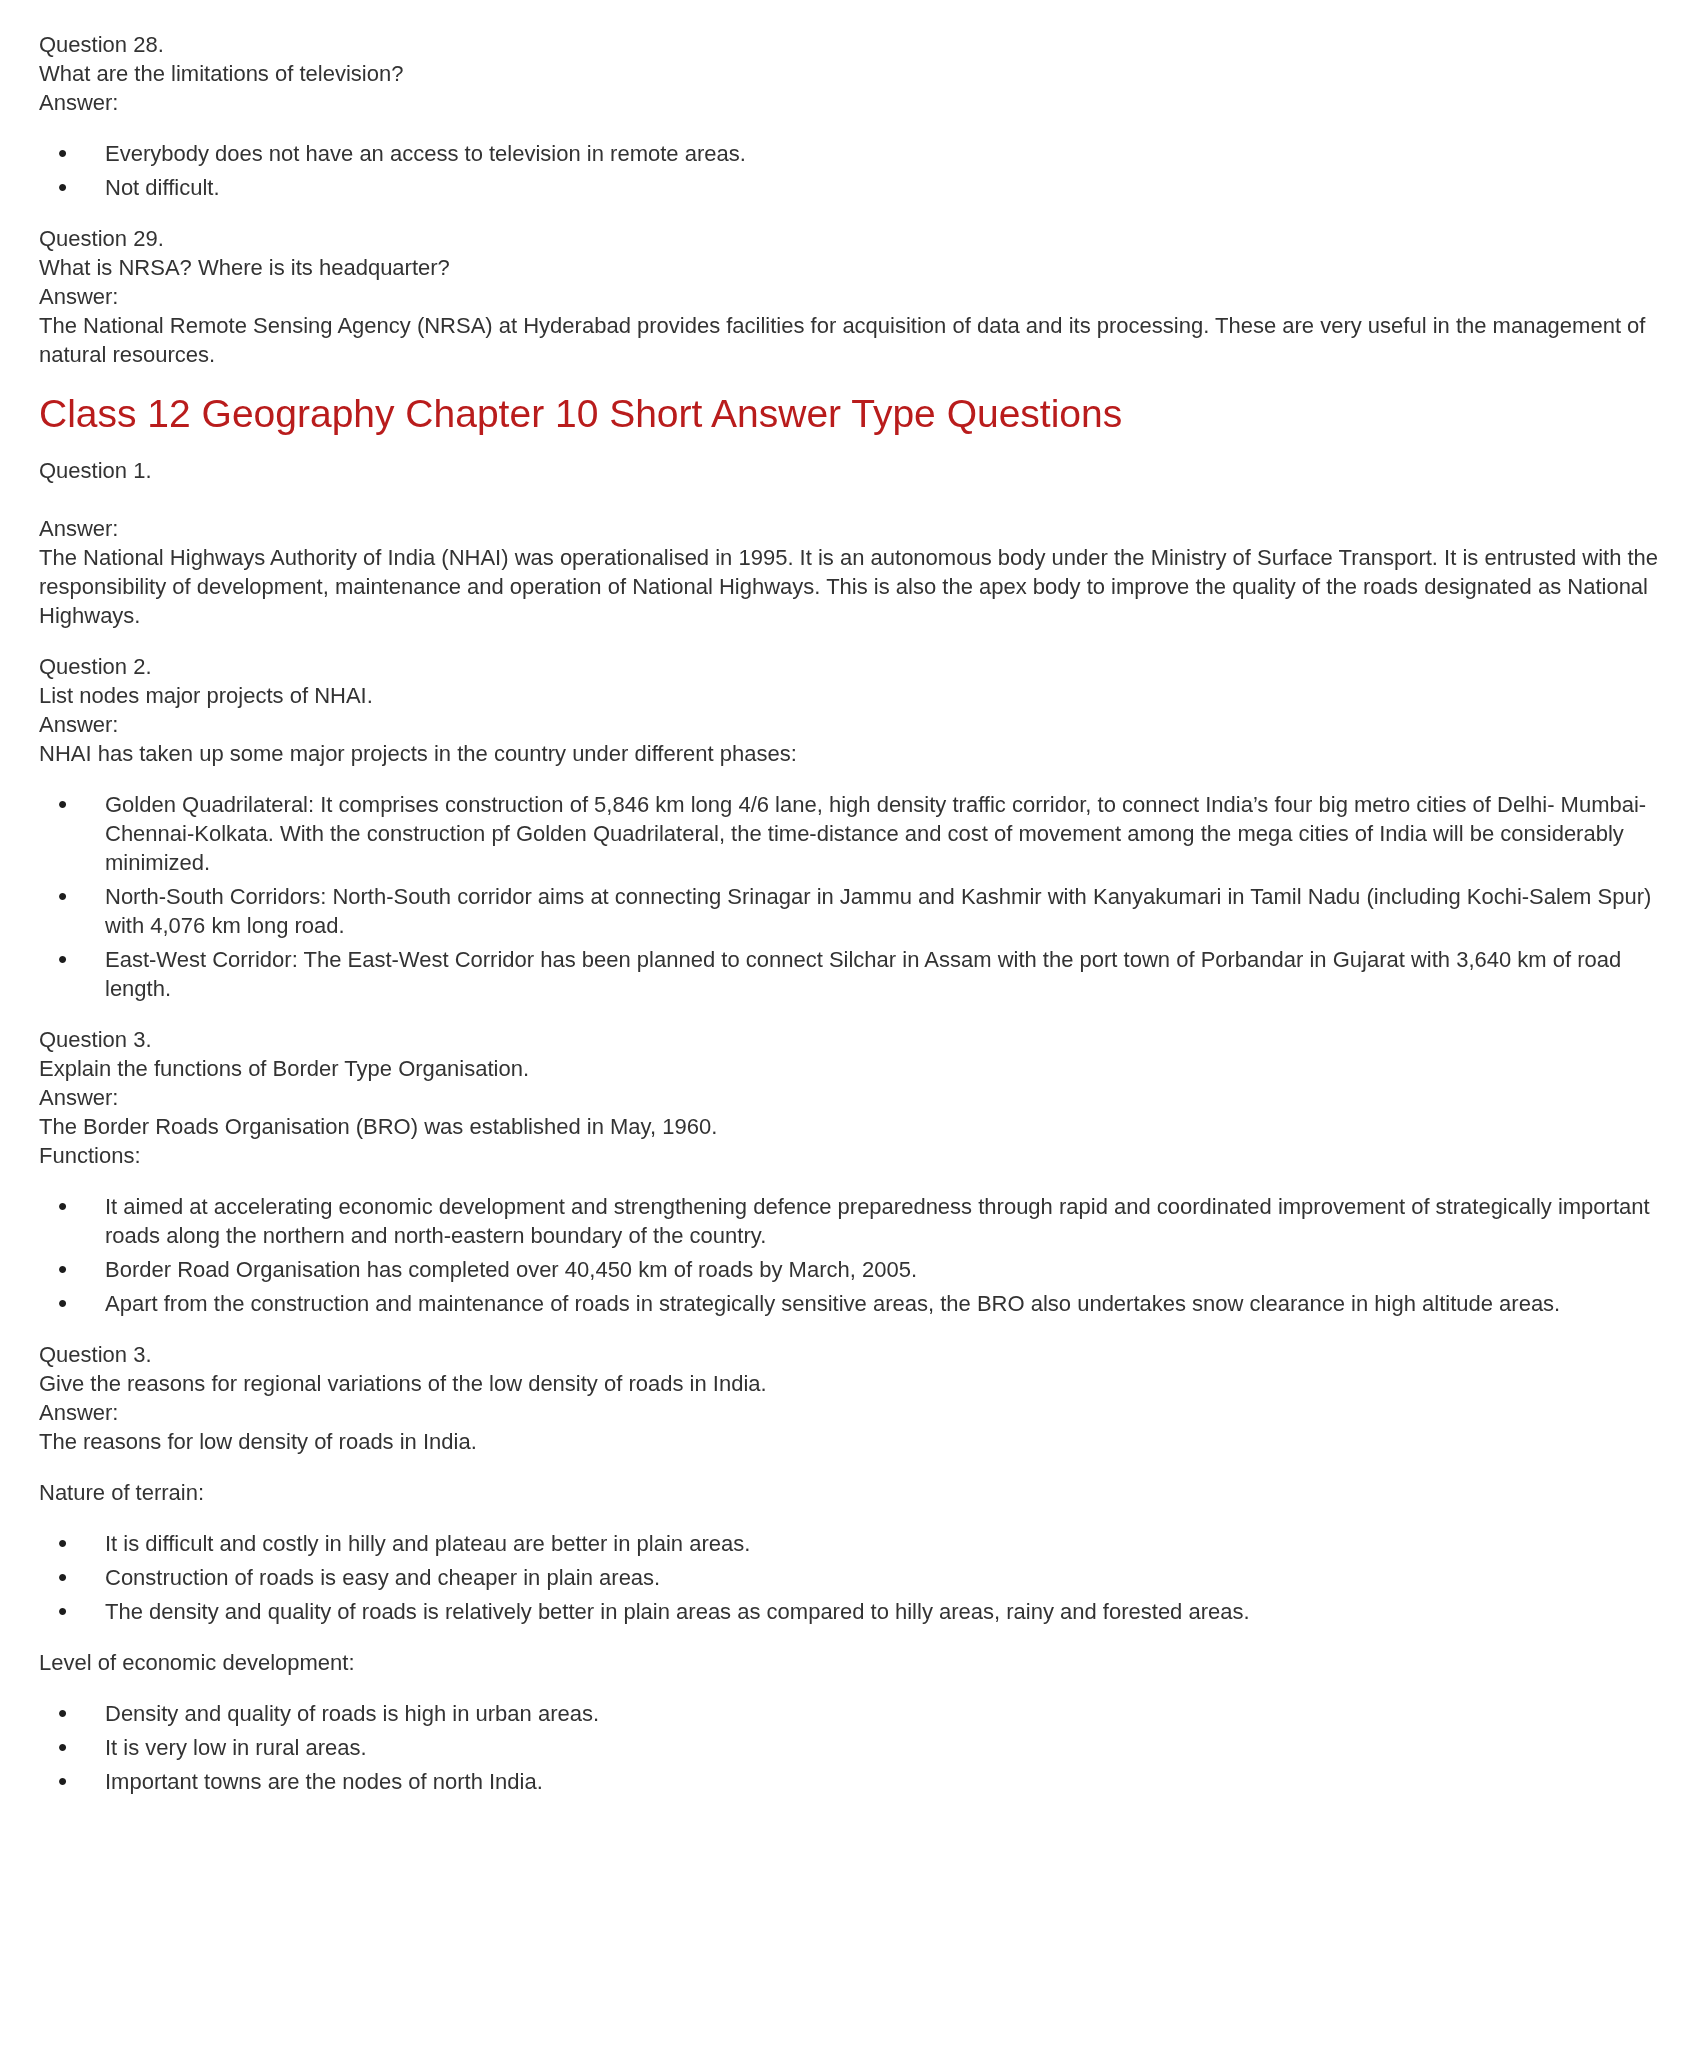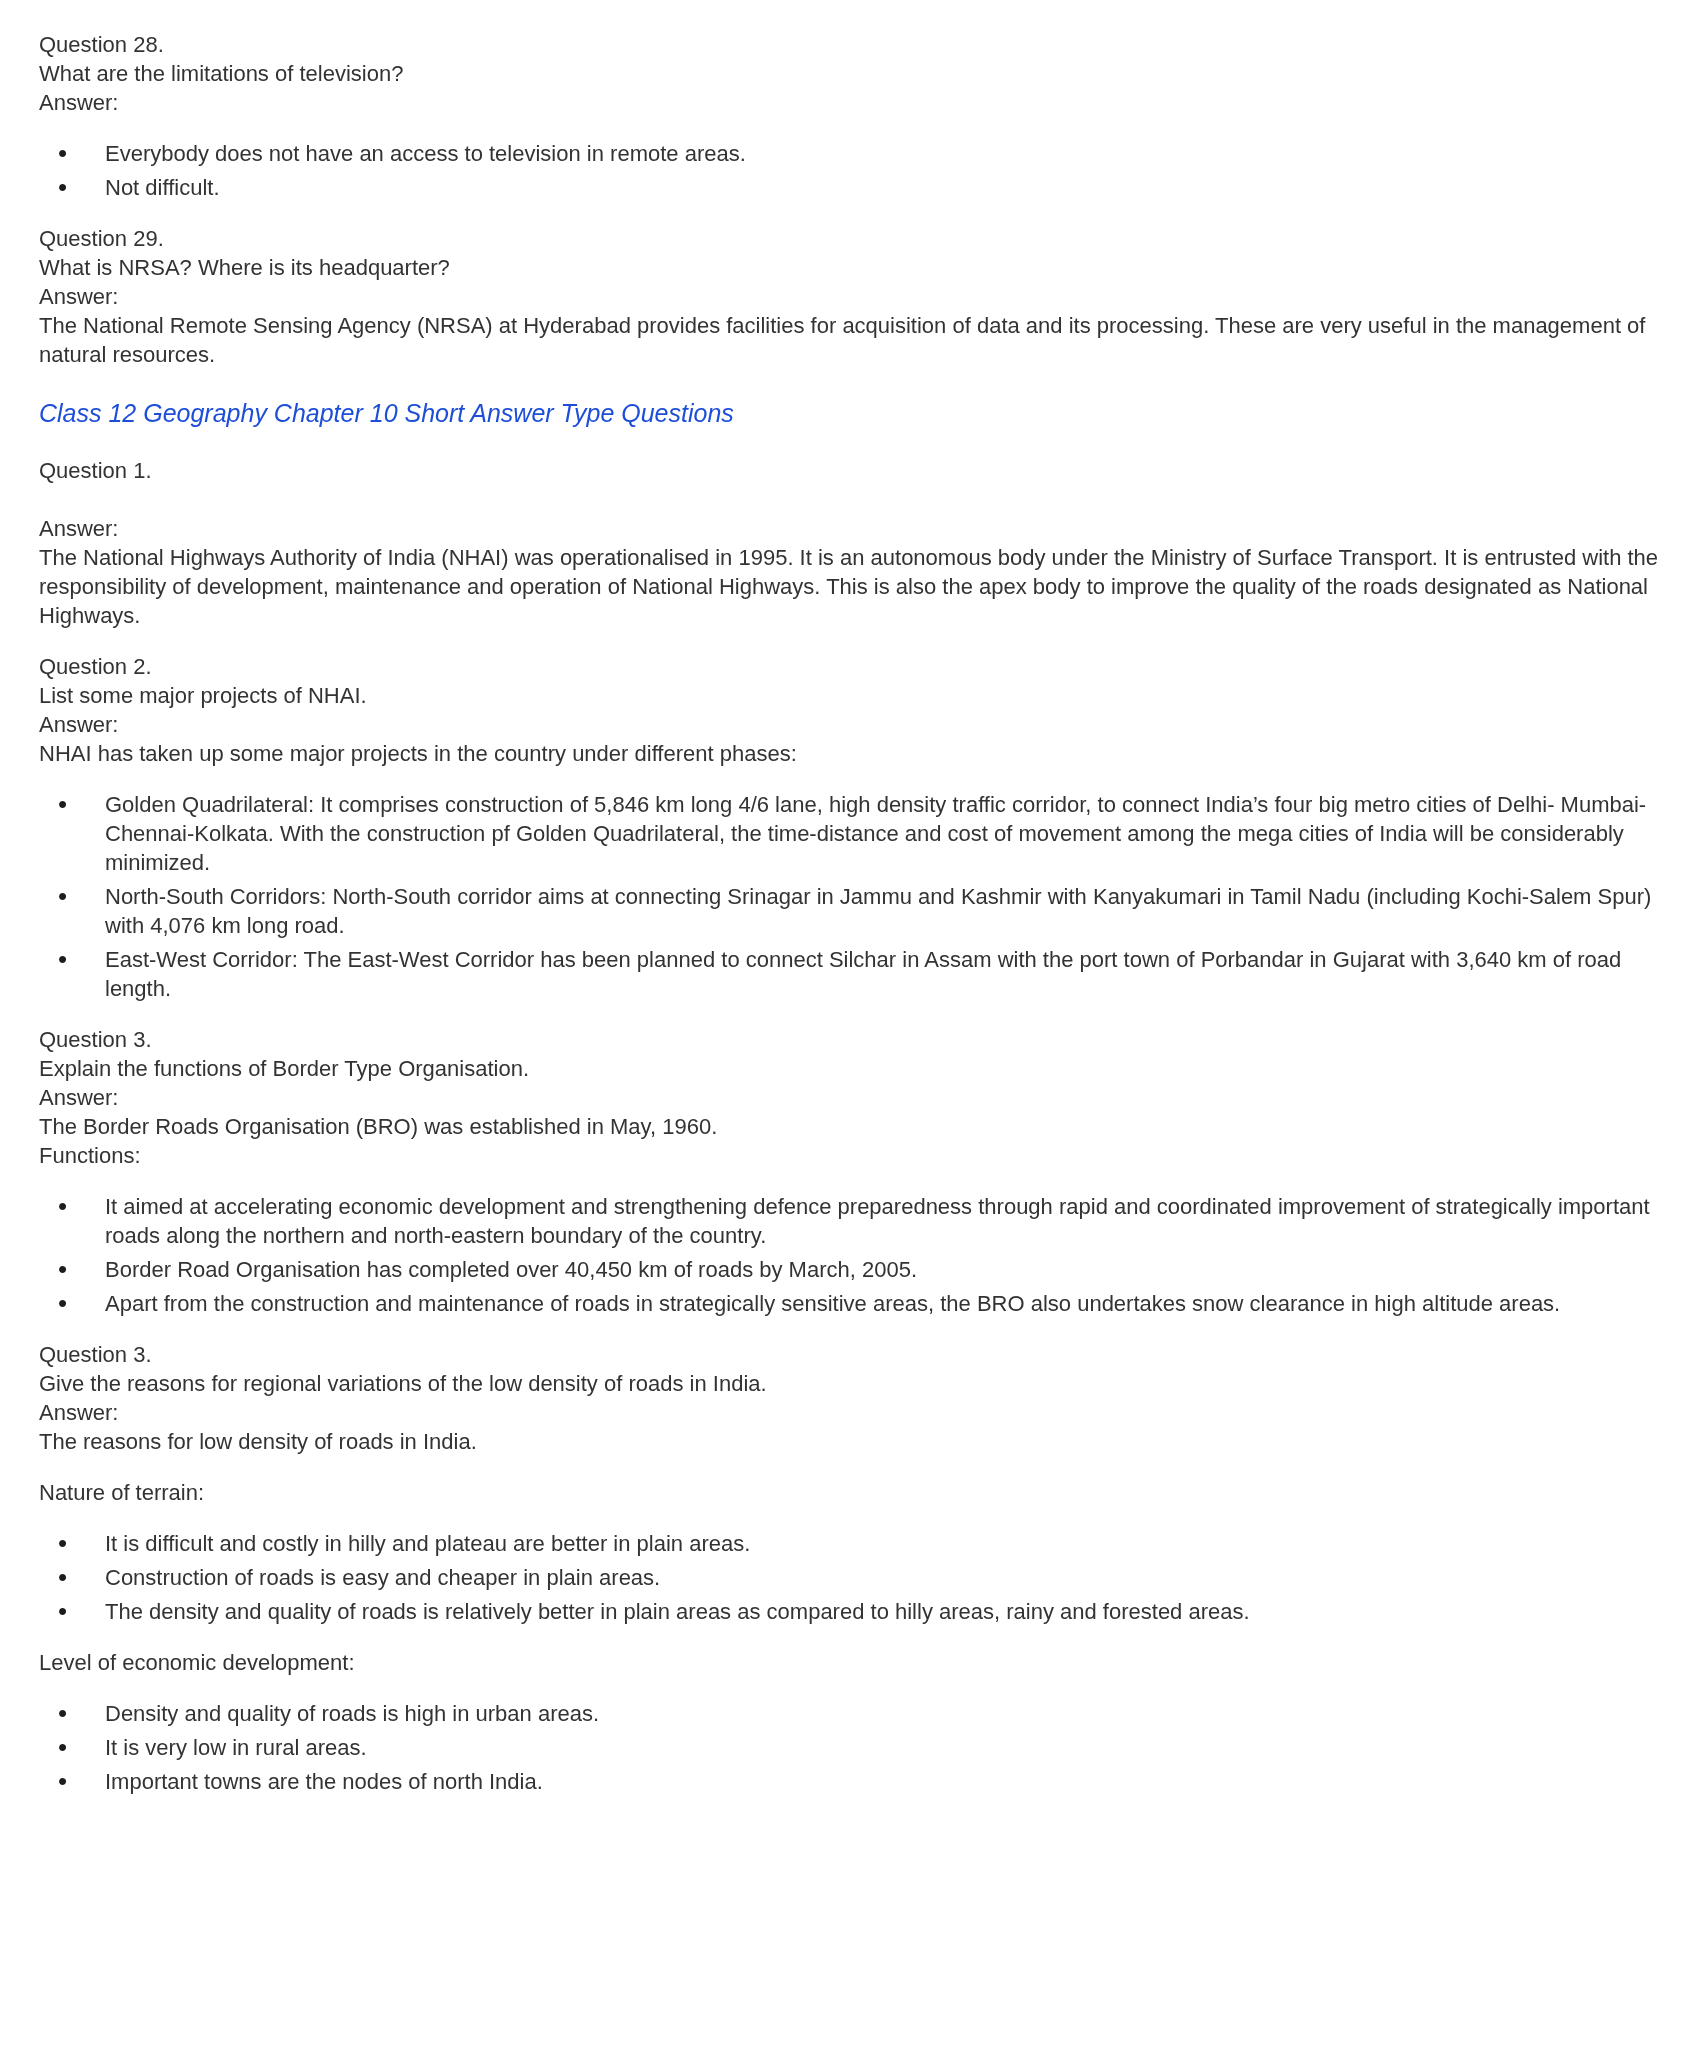--- a/index.html
+++ b/index.html
@@ -20,26 +20,25 @@
     line-height: 29px;
   }
   p.block {
     margin: 22px 0;
   }
   p.block:first-child {
     margin-top: 0;
   }
   h2.section-heading {
     font-family: "Liberation Sans", "DejaVu Sans", sans-serif;
-    font-size: 25px;
+    font-size: 39px;
     line-height: 37px;
     font-weight: 400;
-    color: #1d4ed8;
+    color: #b91c1c;
     margin: 26px 0 24px 0;
-    font-style: italic;
   }
   ul.bullets {
     list-style: none;
     margin: 22px 0;
     padding: 0 0 0 66px;
   }
   ul.bullets li {
     position: relative;
     margin: 0 0 5px 0;
   }
@@ -86,21 +85,21 @@
       <span>Question 1.</span><br>
       <br>
       <span>Answer:</span><br>
       <span>The National Highways Authority of India (NHAI) was operationalised in 1995. It is an autonomous body under the Ministry of Surface Transport. It is entrusted with the responsibility of development, maintenance and operation of National Highways. This is also the apex body to improve the quality of the roads designated as National Highways.</span>
     </p>
   </section>
 
   <section>
     <p class="block">
       <span>Question 2.</span><br>
-      <span>List some major projects of NHAI.</span><br>
+      <span>List nodes major projects of NHAI.</span><br>
       <span>Answer:</span><br>
       <span>NHAI has taken up some major projects in the country under different phases:</span>
     </p>
     <ul class="bullets">
       <li>Golden Quadrilateral: It comprises construction of 5,846 km long 4/6 lane, high density traffic corridor, to connect India’s four big metro cities of Delhi- Mumbai-Chennai-Kolkata. With the construction pf Golden Quadrilateral, the time-distance and cost of movement among the mega cities of India will be considerably minimized.</li>
       <li>North-South Corridors: North-South corridor aims at connecting Srinagar in Jammu and Kashmir with Kanyakumari in Tamil Nadu (including Kochi-Salem Spur) with 4,076 km long road.</li>
       <li>East-West Corridor: The East-West Corridor has been planned to connect Silchar in Assam with the port town of Porbandar in Gujarat with 3,640 km of road length.</li>
     </ul>
   </section>
 

